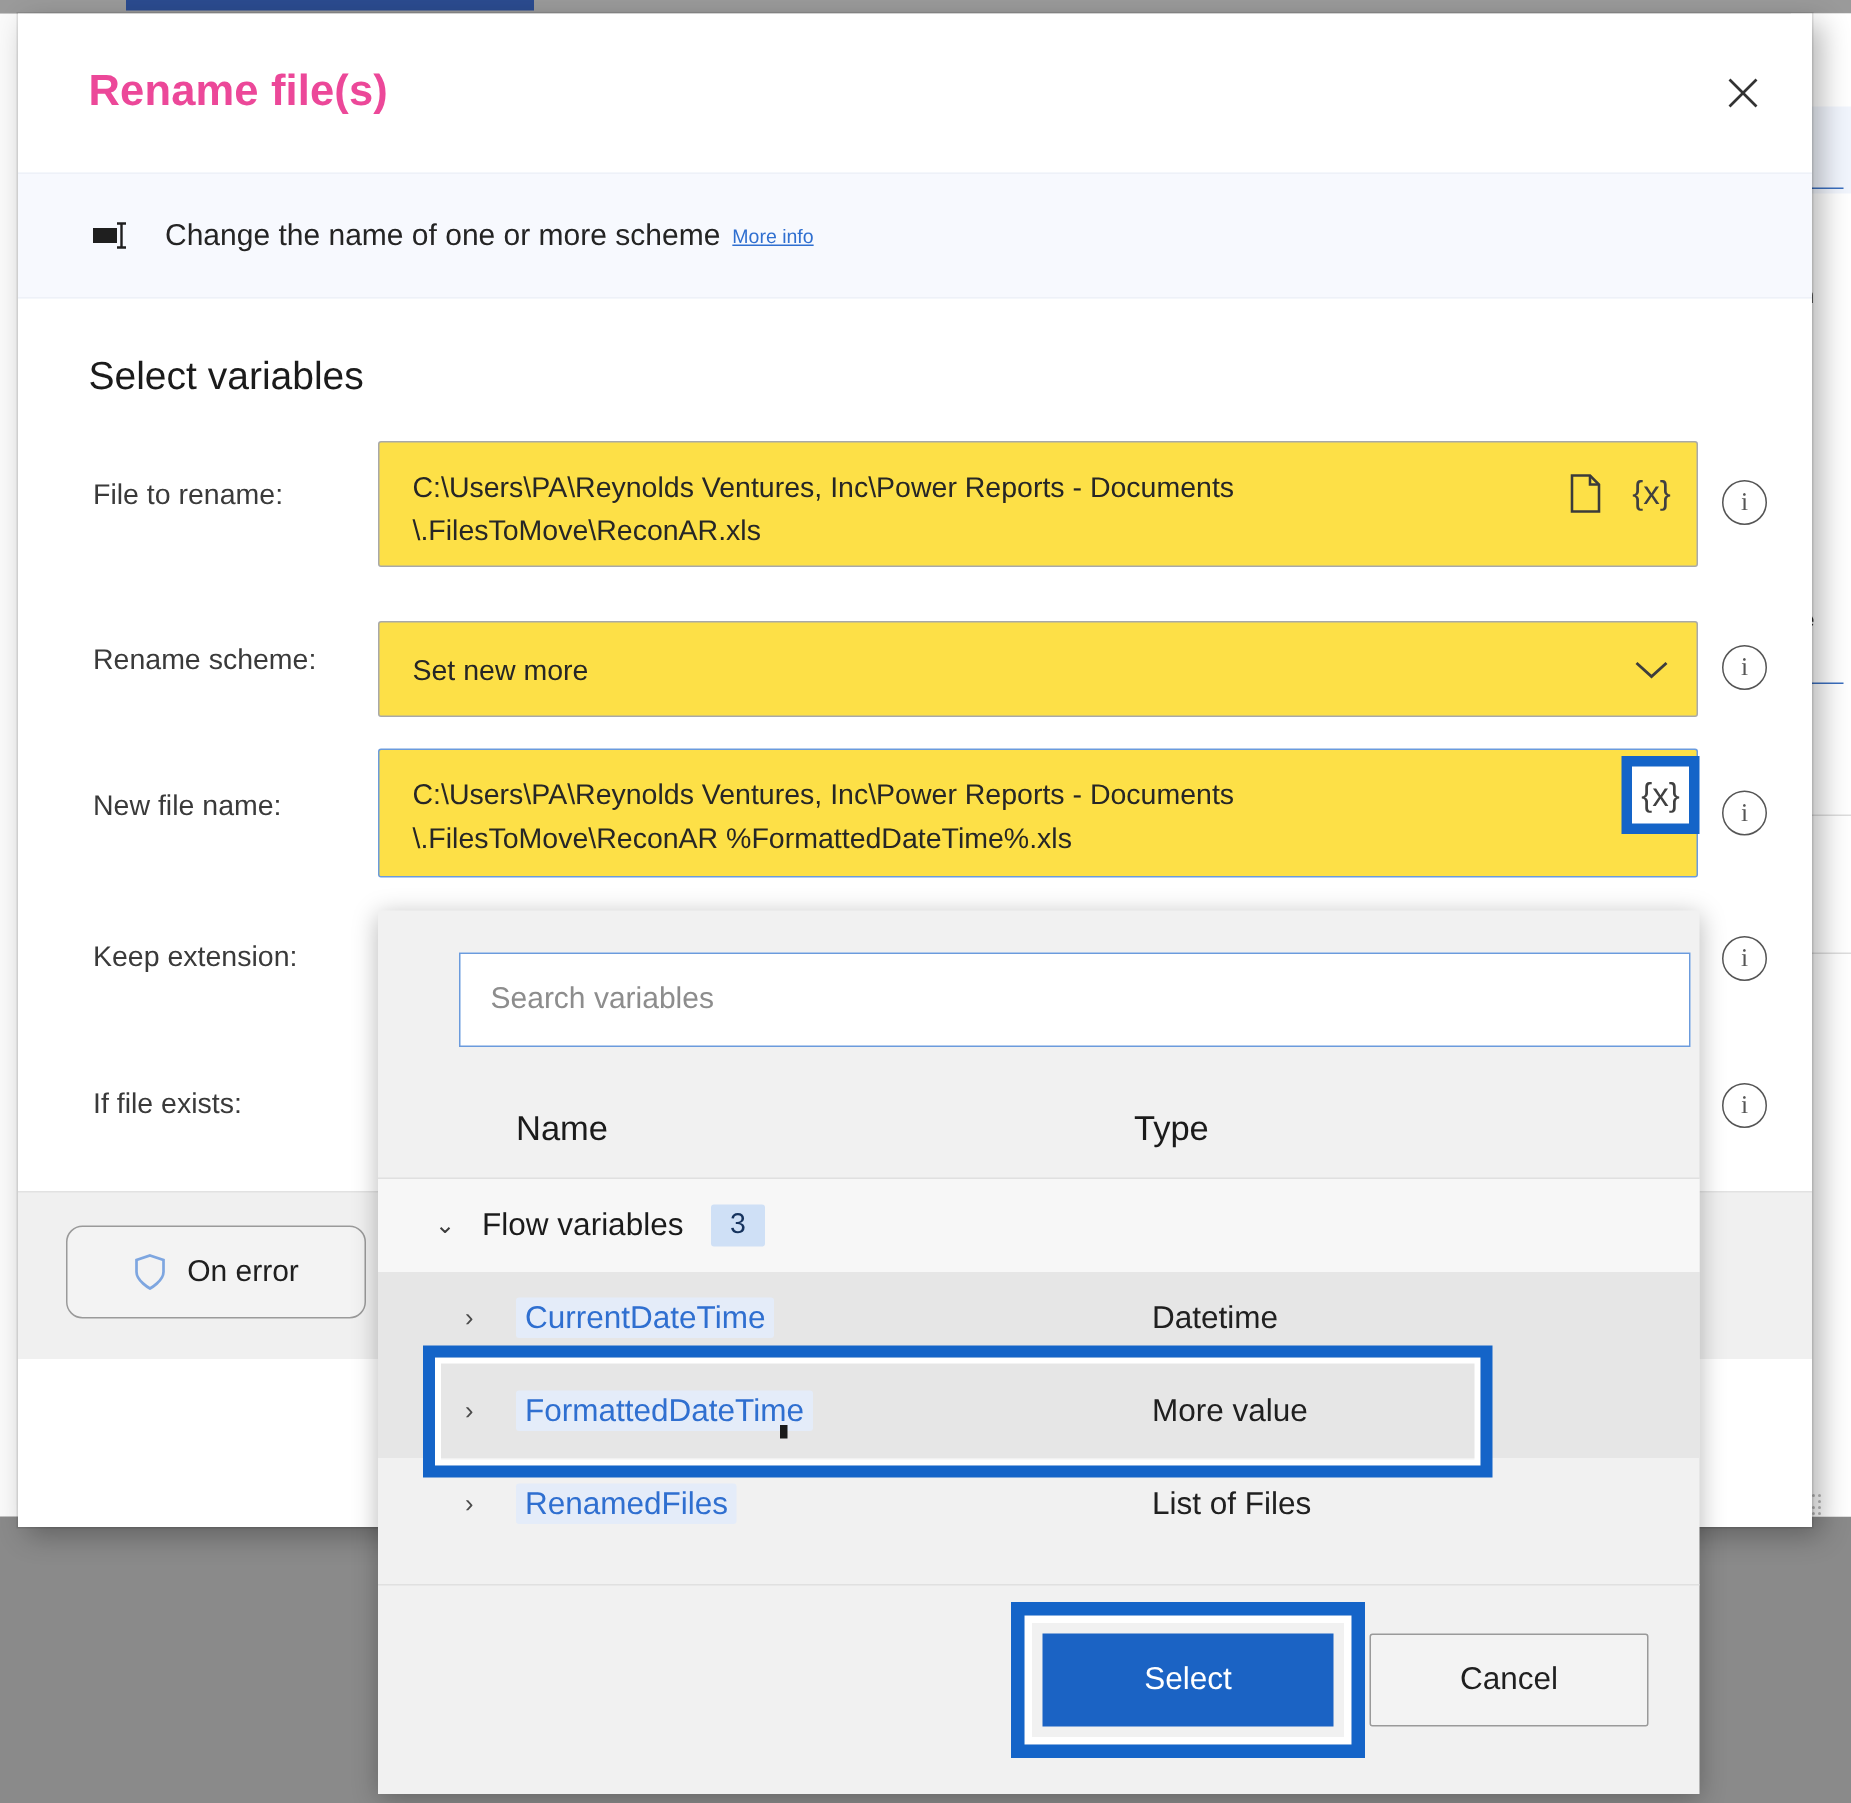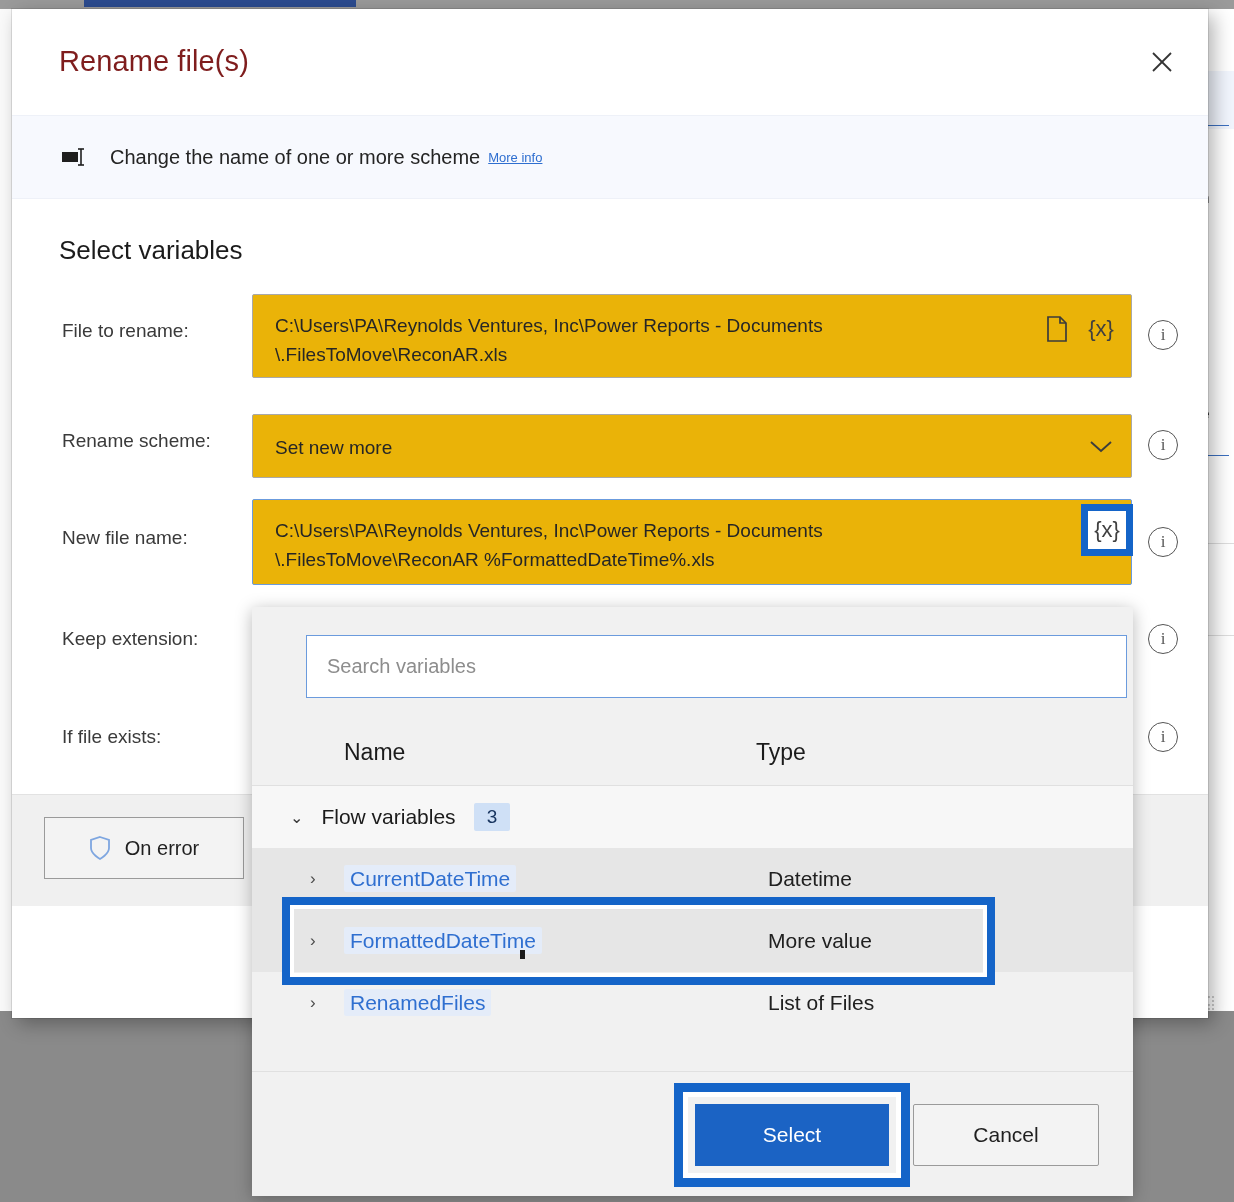--- a/index.html
+++ b/index.html
@@ -68,21 +68,21 @@
     position: absolute; left: 12px; top: 9px;
     width: 1196px; height: 1009px;
     background: #ffffff;
     box-shadow: 0 0 0 1px rgba(0,0,0,.10), 6px 6px 18px rgba(0,0,0,.30);
   }
   .dlg-title-bar {
     position: relative; height: 106px;
   }
   .dlg-title {
     position: absolute; left: 47px; top: 36px;
-    font-size: 29px; color: #7f1d1d; font-weight: 400; letter-spacing: .1px;
+    font-size: 29px; color: #ec4899; font-weight: 700; letter-spacing: .1px;
   }
   .dlg-close {
     position: absolute; right: 22px; top: 32px;
     width: 48px; height: 42px;
     display: flex; align-items: center; justify-content: center;
     cursor: pointer; color: #333;
   }
   .dlg-close svg { display: block; }
 
   .dlg-subbar {
@@ -112,21 +112,21 @@
     font-size: 26px; color: #1b1b1b;
   }
 
   .field-row { position: absolute; left: 0; width: 100%; }
   .field-label {
     position: absolute; left: 50px;
     font-size: 19px; color: #3a3a3a; white-space: nowrap;
   }
   .field-control {
     position: absolute; left: 240px; width: 880px;
-    border: 1px solid #a9a9a9; background: #eab308; border-radius: 2px;
+    border: 1px solid #a9a9a9; background: #fde047; border-radius: 2px;
   }
   .field-control.focused {
     border: 1.6px solid #6b9bdd;
   }
   .field-text {
     padding: 16px 130px 16px 22px;
     font-size: 19px; color: #262626; line-height: 1.55;
     white-space: pre-line; word-break: break-all;
   }
   .field-text.single { padding: 16px 70px 16px 22px; }
@@ -165,21 +165,21 @@
   }
   .expander-row .caret { color: #4a4a4a; font-size: 17px; }
 
   .dlg-footer {
     position: absolute; left: 0; bottom: 0; width: 100%; height: 112px;
     background: #f0f0f0; border-top: 1px solid #e2e2e2;
   }
   .btn {
     position: absolute;
     border: 1px solid #9a9a9a; background: #f3f3f3;
-    border-radius: 0; font-size: 20px; color: #1f1f1f;
+    border-radius: 11px; font-size: 20px; color: #1f1f1f;
     display: flex; align-items: center; justify-content: center; gap: 14px;
     cursor: pointer;
   }
   .btn-onerror { left: 32px; top: 22px; width: 200px; height: 62px; }
   .shield {
     width: 22px; height: 24px; color: #7ea6e0;
   }
 
   
   .var-popup {
@@ -242,21 +242,21 @@
     outline: 8px solid #1464c8; outline-offset: 0;
     border: 4px solid #ffffff;
     pointer-events: none;
   }
   .cursor-dot {
     position: absolute; left: 268px; top: 40px;
     width: 5px; height: 9px; background: #1a1a1a;
   }
 
   .var-footer {
-    position: absolute; left: 0; bottom: 0; width: 100%; height: 125px;
+    position: absolute; left: 0; bottom: 0; width: 100%; height: 140px;
     border-top: 1px solid #e0e0e0;
   }
   .btn-select {
     position: absolute; right: 244px; top: 32px;
     width: 194px; height: 62px;
     background: #1b63c4; color: #ffffff; border: 0;
     font-size: 21px; display: flex; align-items: center; justify-content: center;
     cursor: pointer;
   }
   .btn-select-ring {

